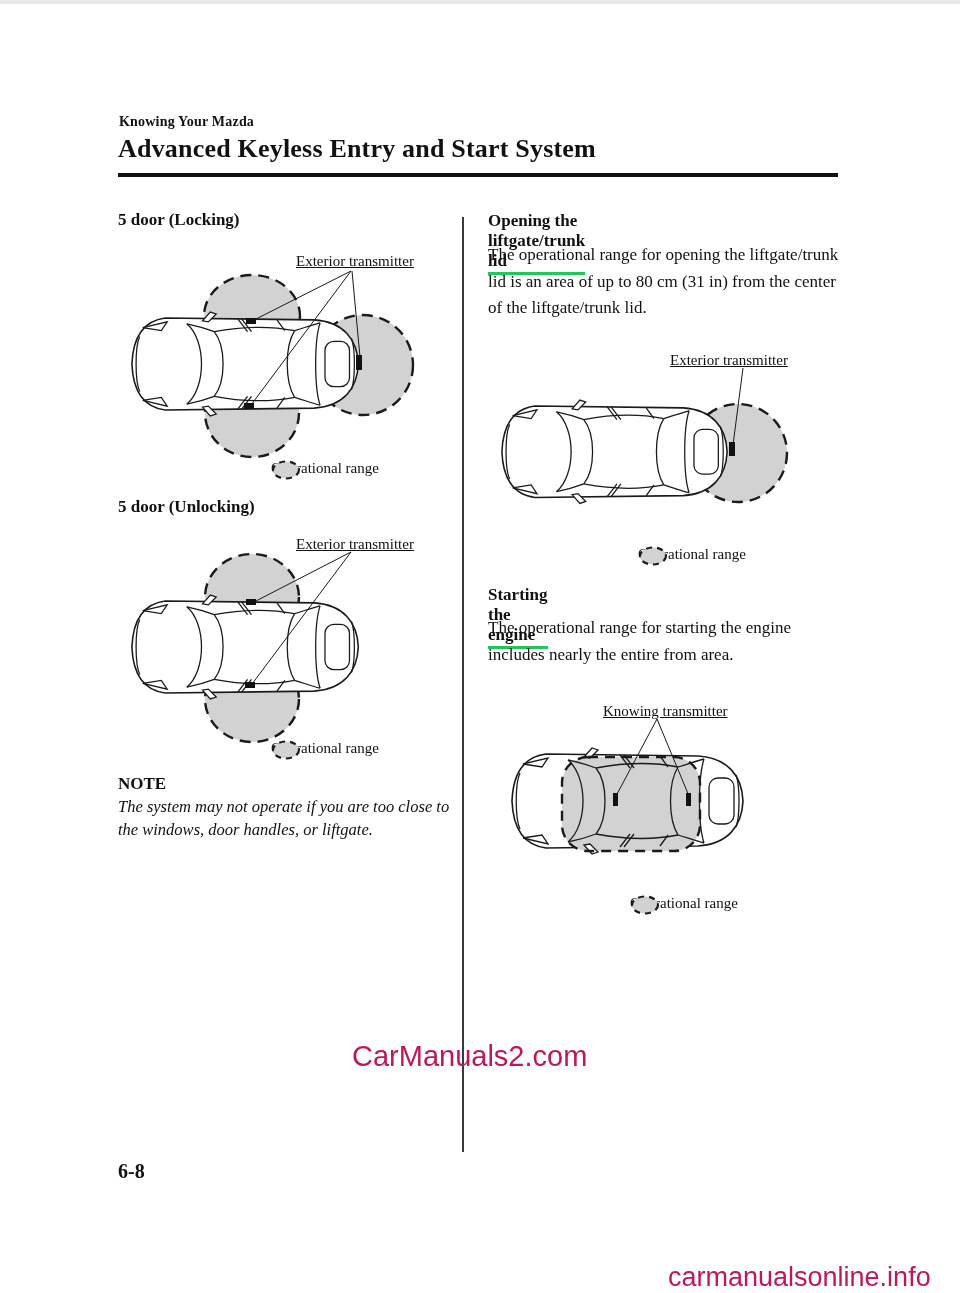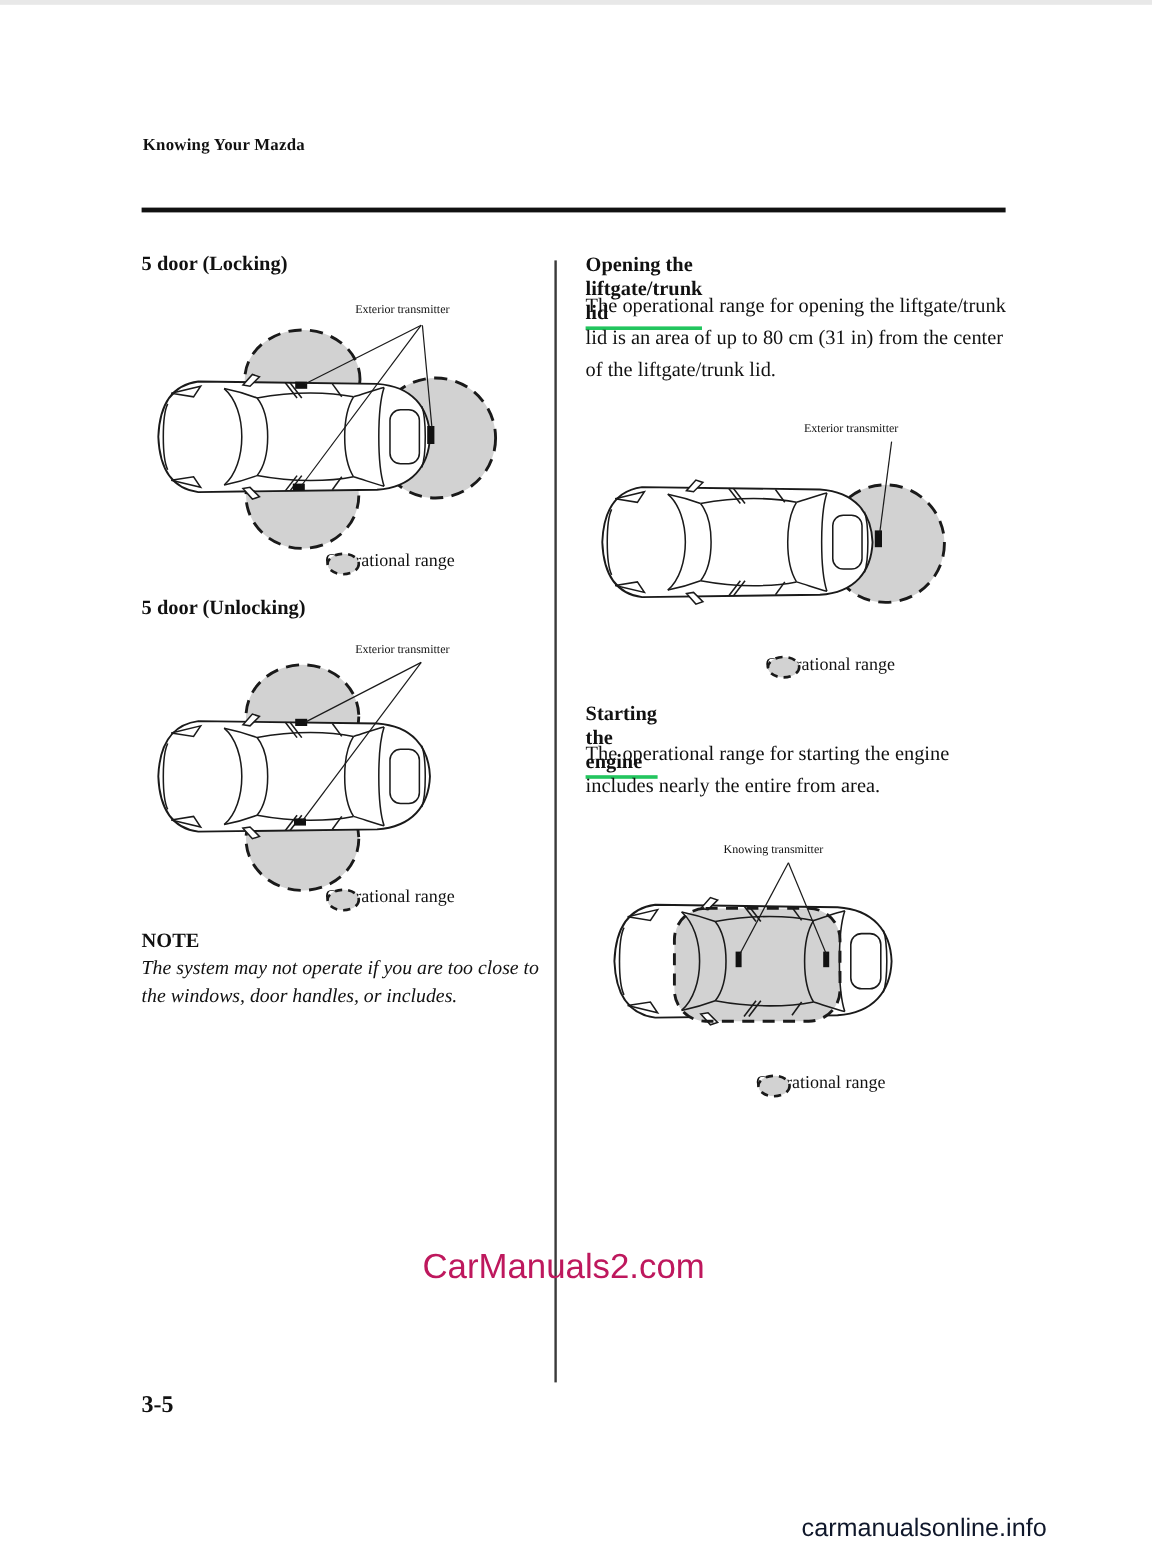--- a/index.html
+++ b/index.html
@@ -15,28 +15,28 @@
   .col-divider{left:462px;top:213px;width:2px;height:935px;background:#3a3a3a;}
   
   .sec-heading{font-size:17px;font-weight:bold;}
   .sec-heading.u{border-bottom:3px solid #22c55e;padding-bottom:1px;}
   .para{font-size:17px;line-height:26.5px;width:352px;}
   .note-head{font-size:17px;font-weight:bold;}
   .note-body{font-size:16.5px;font-style:italic;line-height:23px;width:348px;}
   
   .diagram{position:absolute;}
   .diagram svg{position:absolute;left:0;top:0;overflow:visible;}
-  .tx-label{position:absolute;font-size:10px;white-space:nowrap;}
+  .tx-label{position:absolute;font-size:15px;white-space:nowrap;text-decoration:underline;}
   .legend{position:absolute;display:flex;align-items:center;gap:12px;}
   .legend-text{font-size:15px;white-space:nowrap;}
   
   .page-num{left:118px;top:1156px;font-size:20px;font-weight:bold;}
   .watermark{left:352px;top:1036px;font-size:29px;color:#be185d;
     font-family:"Liberation Sans", sans-serif;cursor:pointer;}
-  .site-link{left:668px;top:1258px;font-size:21px;color:#0f172a;
+  .site-link{left:668px;top:1258px;font-size:27px;color:#be185d;
     font-family:"Liberation Sans", sans-serif;cursor:pointer;}
 </style>
 </head>
 <body>
 
 <svg width="0" height="0" style="position:absolute" aria-hidden="true">
   <defs>
     <g id="car-hull">
       <path d="M38,3 C15,6 5,24 4,50 C5,76 15,94 38,97 L190,95 C220,93 234,75 235,50 C234,25 220,7 190,5 Z" fill="#ffffff" stroke="#1a1a1a" stroke-width="1.6"></path>
     </g>
@@ -64,20 +64,21 @@
       <path d="M112,96 L122,83"></path>
         <path d="M116,96 L126,83"></path>
         <path d="M152,95 L160,84"></path>
     </g>
   </defs>
 </svg>
 
 <div class="page">
 
   <div class="abs eyebrow">Knowing Your Mazda</div>
+  <div class="abs main-title">Advanced Keyless Entry and Start System</div>
   <div class="abs header-rule"></div>
   <div class="abs col-divider"></div>
 
   <div class="abs sec-heading" style="left:118px;top:206px">5 door (Locking)</div>
 
   <div class="diagram" style="left:118px;top:243px;width:330px;height:240px">
     <svg width="330" height="240">
       <ellipse cx="134" cy="69" rx="48" ry="41" fill="#d2d2d2" stroke="#1a1a1a" stroke-width="2.4" stroke-dasharray="11 7"></ellipse>
       <ellipse cx="134" cy="166" rx="47" ry="44" fill="#d2d2d2" stroke="#1a1a1a" stroke-width="2.4" stroke-dasharray="11 7"></ellipse>
       <circle cx="245" cy="118" r="50" fill="#d2d2d2" stroke="#1a1a1a" stroke-width="2.4" stroke-dasharray="11 7"></circle>
@@ -123,21 +124,21 @@
     <div class="tx-label" style="left:178px;top:4px">Exterior transmitter</div>
     <div class="legend" style="left:153px;top:208px">
       <svg width="30" height="20">
         <ellipse cx="15" cy="10" rx="13" ry="8.5" fill="#d2d2d2" stroke="#1a1a1a" stroke-width="2.2" stroke-dasharray="6 5"></ellipse>
       </svg>
       <span class="legend-text">Operational range</span>
     </div>
   </div>
 
   <div class="abs note-head" style="left:118px;top:770px">NOTE</div>
-  <div class="abs note-body" style="left:118px;top:791px">The system may not operate if you are too close to the windows, door handles, or includes.</div>
+  <div class="abs note-body" style="left:118px;top:791px">The system may not operate if you are too close to the windows, door handles, or liftgate.</div>
 
   <div class="abs">
       <span class="abs sec-heading u" style="left:488px;top:207px;position:absolute">Opening the liftgate/trunk lid</span>
     </div>
   <div class="abs para" style="left:488px;top:238px">The operational range for opening the liftgate/trunk lid is an area of up to 80 cm (31 in) from the center of the liftgate/trunk lid.</div>
 
   <div class="diagram" style="left:488px;top:340px;width:320px;height:230px">
     <svg width="320" height="230">
       <circle cx="250" cy="109" r="49" fill="#d2d2d2" stroke="#1a1a1a" stroke-width="2.4" stroke-dasharray="11 7"></circle>
       <g transform="translate(10,59) scale(0.975)">
@@ -183,16 +184,16 @@
     <div class="tx-label" style="left:115px;top:6px">Knowing transmitter</div>
     <div class="legend" style="left:142px;top:198px">
       <svg width="30" height="20">
         <ellipse cx="15" cy="10" rx="13" ry="8.5" fill="#d2d2d2" stroke="#1a1a1a" stroke-width="2.2" stroke-dasharray="6 5"></ellipse>
       </svg>
       <span class="legend-text">Operational range</span>
     </div>
   </div>
 
   <div class="abs watermark">CarManuals2.com</div>
-  <div class="abs page-num">3-5</div>
+  <div class="abs page-num">6-8</div>
   <div class="abs site-link">carmanualsonline.info</div>
 
 </div>
 
 </body></html>

